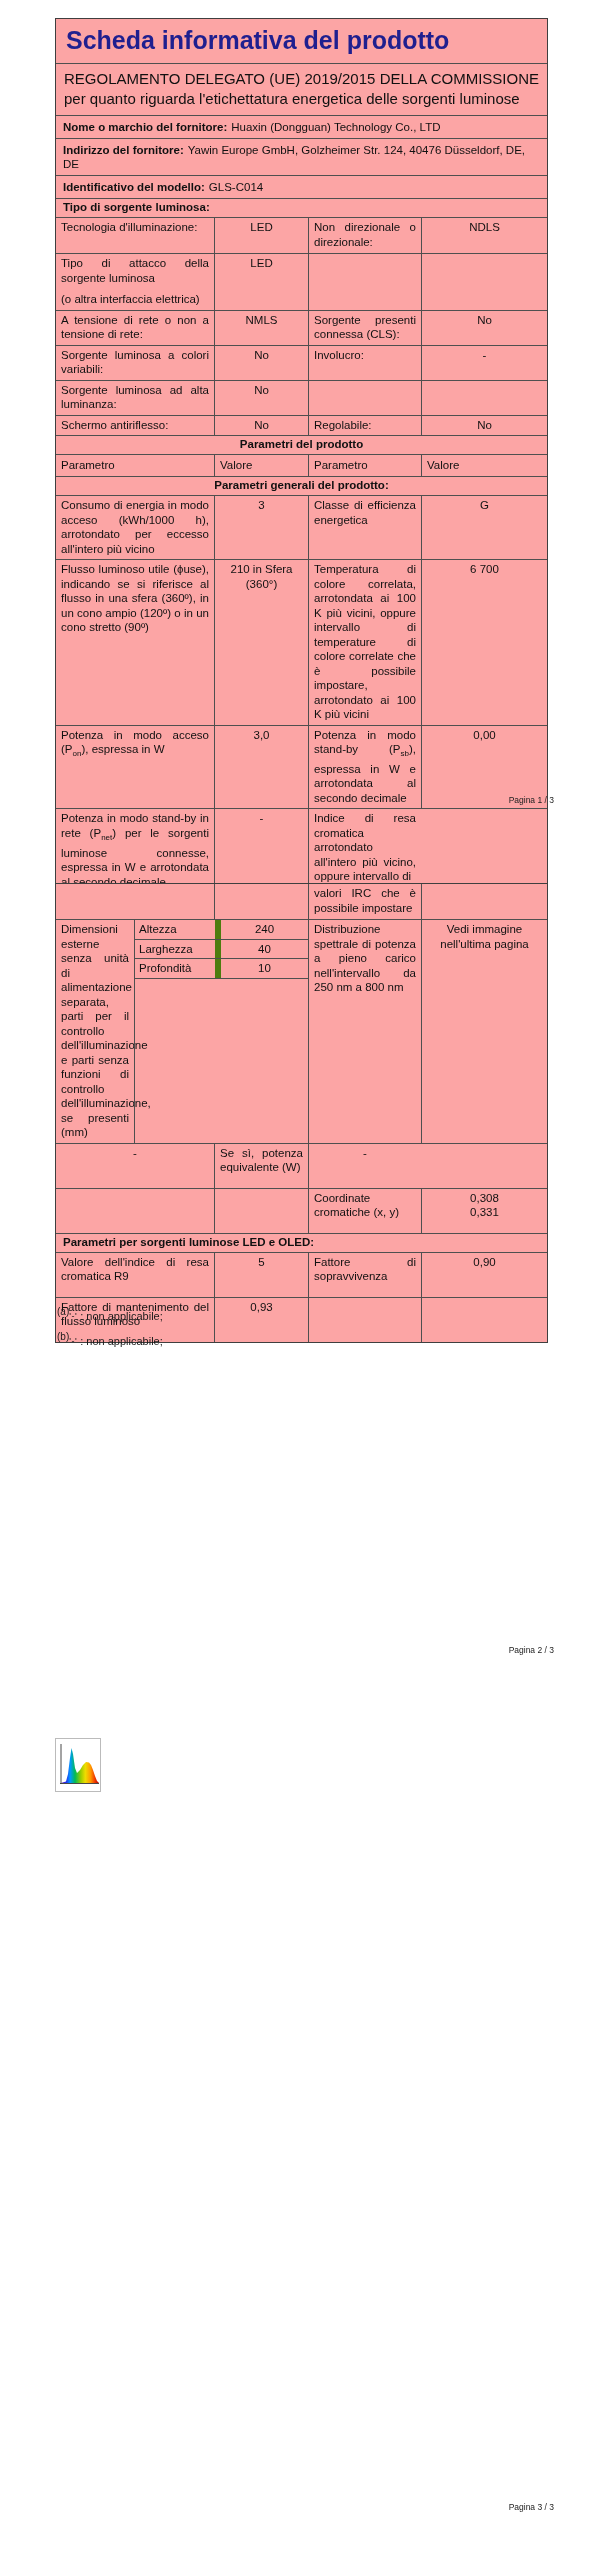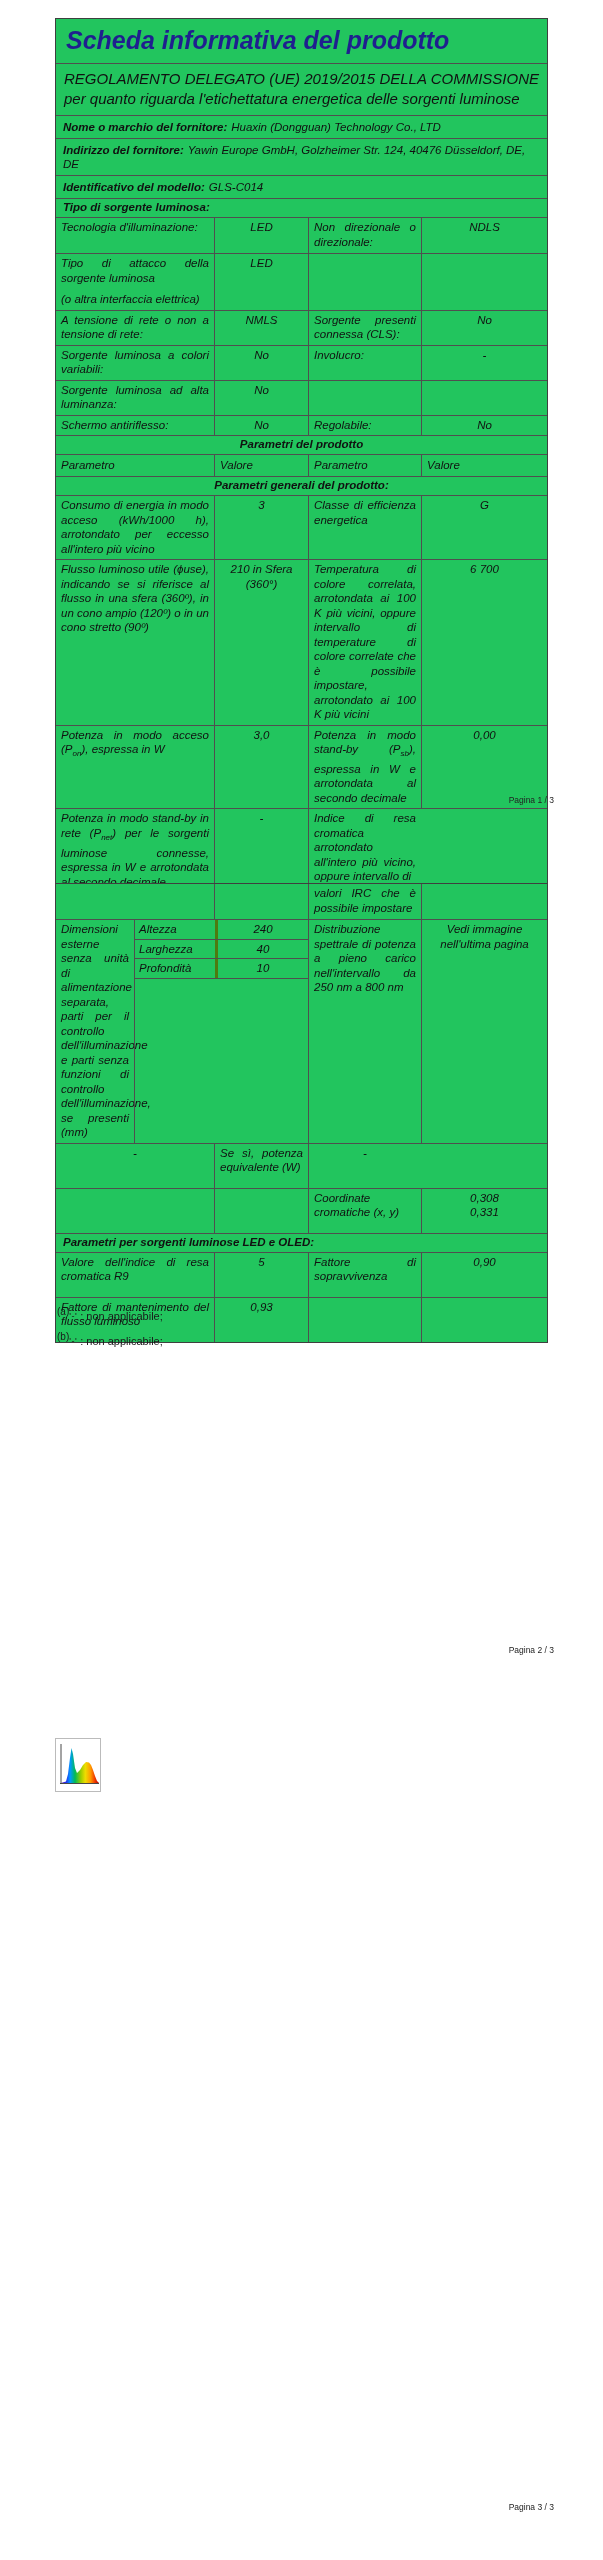--- a/index.html
+++ b/index.html
@@ -3,21 +3,21 @@
 <meta charset="utf-8">
 <style>
   html,body{margin:0;padding:0;background:#ffffff;}
   .canvas{
     position:relative;width:603px;height:2560px;background:#ffffff;
     font-family:"Liberation Sans",sans-serif;color:#111;overflow:hidden;
   }
   
   .box{
     position:absolute;left:55px;width:491px;border:1.5px solid #3f3f3f;
-    background:#22c55e;box-sizing:content-box;font-style:italic;
+    background:#fca5a5;box-sizing:content-box;
   }
   .p1{top:18px;}
   .p2{top:883px;}
   .box > div{border-top:1px solid #4f4f4f;}
   .box > div:first-child{border-top:none;}
   
   .title-cell{padding:7px 10px 5px;min-height:32px;}
   h1{margin:0;font-size:25px;line-height:28px;font-weight:bold;color:#1f1f8f;}
   .subtitle-cell{padding:5px 8px 6px;font-size:15px;line-height:20px;min-height:30px;}
   .kv{padding:4px 7px;font-size:11.5px;line-height:14px;}
@@ -32,21 +32,21 @@
   .lbl{text-align:justify;}
   .val{text-align:center;white-space:pre-line;}
   .hdr .c{text-align:left;padding-top:3px;}
   sub{font-size:8px;}
   sup{font-size:8.5px;}
   .para-gap{display:block;height:7px;}
   
   .subwrap{padding:0;}
   .subrow{display:grid;grid-template-columns:80px 93px;border-bottom:1px solid #4f4f4f;}
   .subrow .sl{padding:2px 4px;box-sizing:border-box;}
-  .subrow .sv{text-align:center;border-left:3px solid #4d7c0f;padding:2px 14px;box-sizing:border-box;}
+  .subrow .sv{text-align:center;border-left:6px solid #4d7c0f;padding:2px 14px;box-sizing:border-box;}
   
   .footnotes{position:absolute;left:57px;top:1306px;font-size:11px;color:#1a1a1a;}
   .footnotes div{margin-bottom:9px;}
   .footnotes sup{font-size:10px;}
   .dq{font-size:9px;vertical-align:1px;letter-spacing:0.5px;}
   
   .pagenum{position:absolute;right:49px;font-size:8.5px;color:#222;}
   .f1{top:795px;} .f2{top:1645px;} .f3{top:2502px;}
   
   .spd{position:absolute;left:55px;top:1738px;width:46px;height:54px;}

